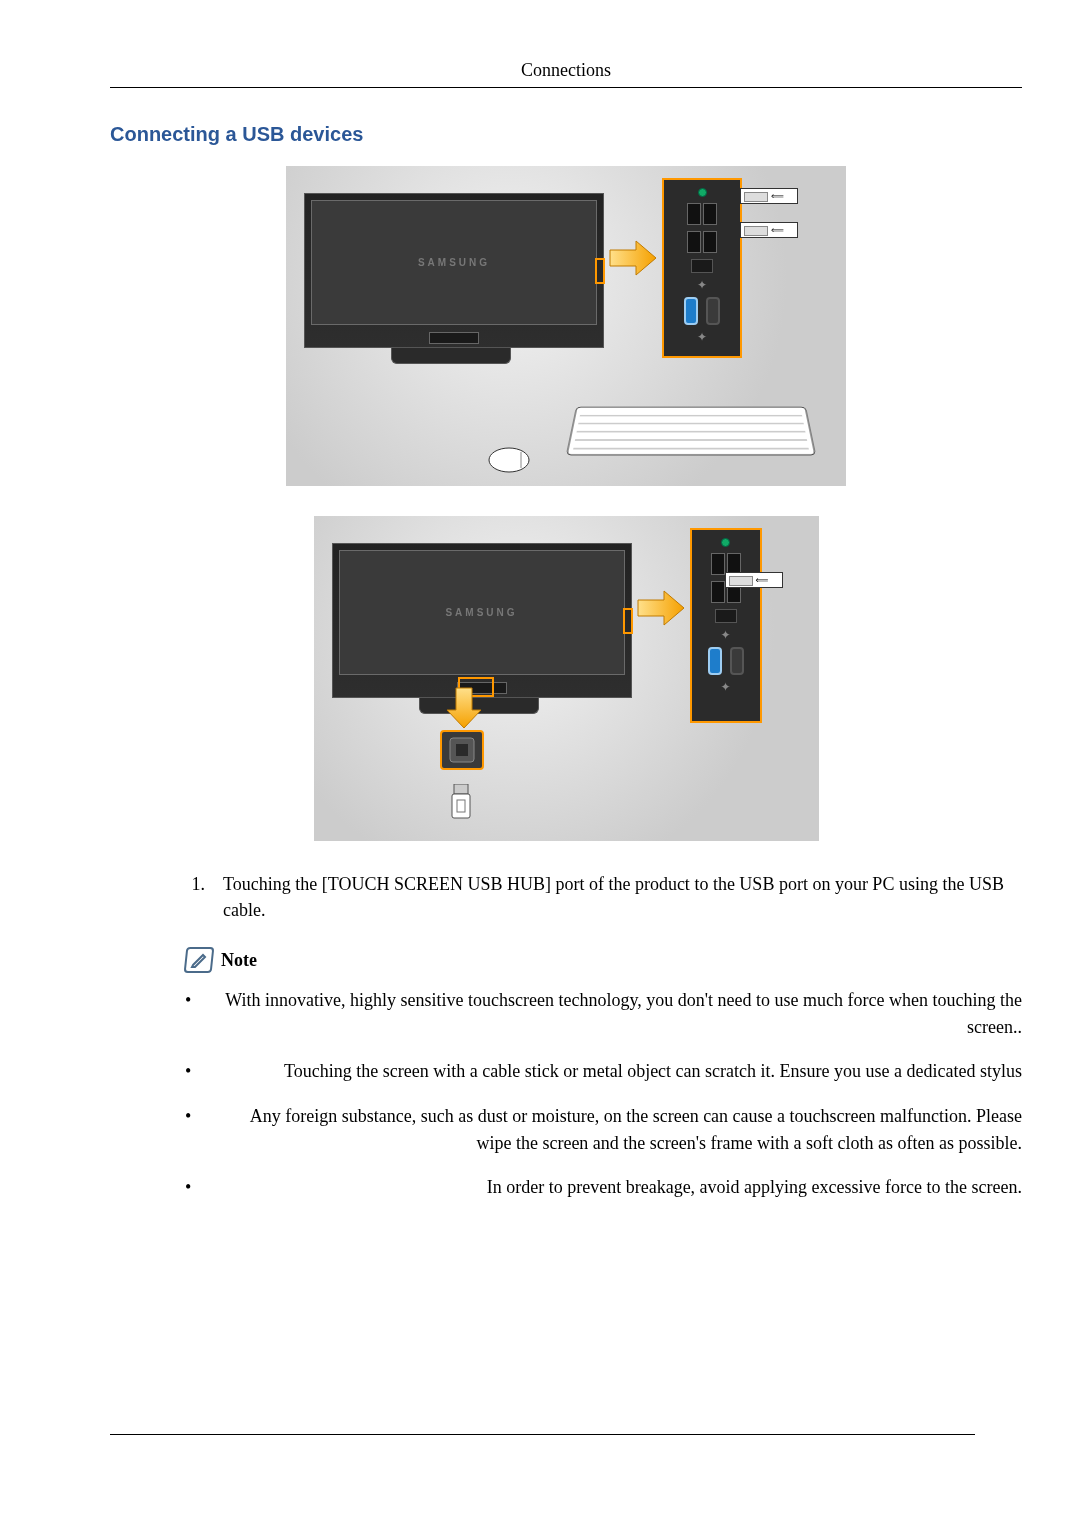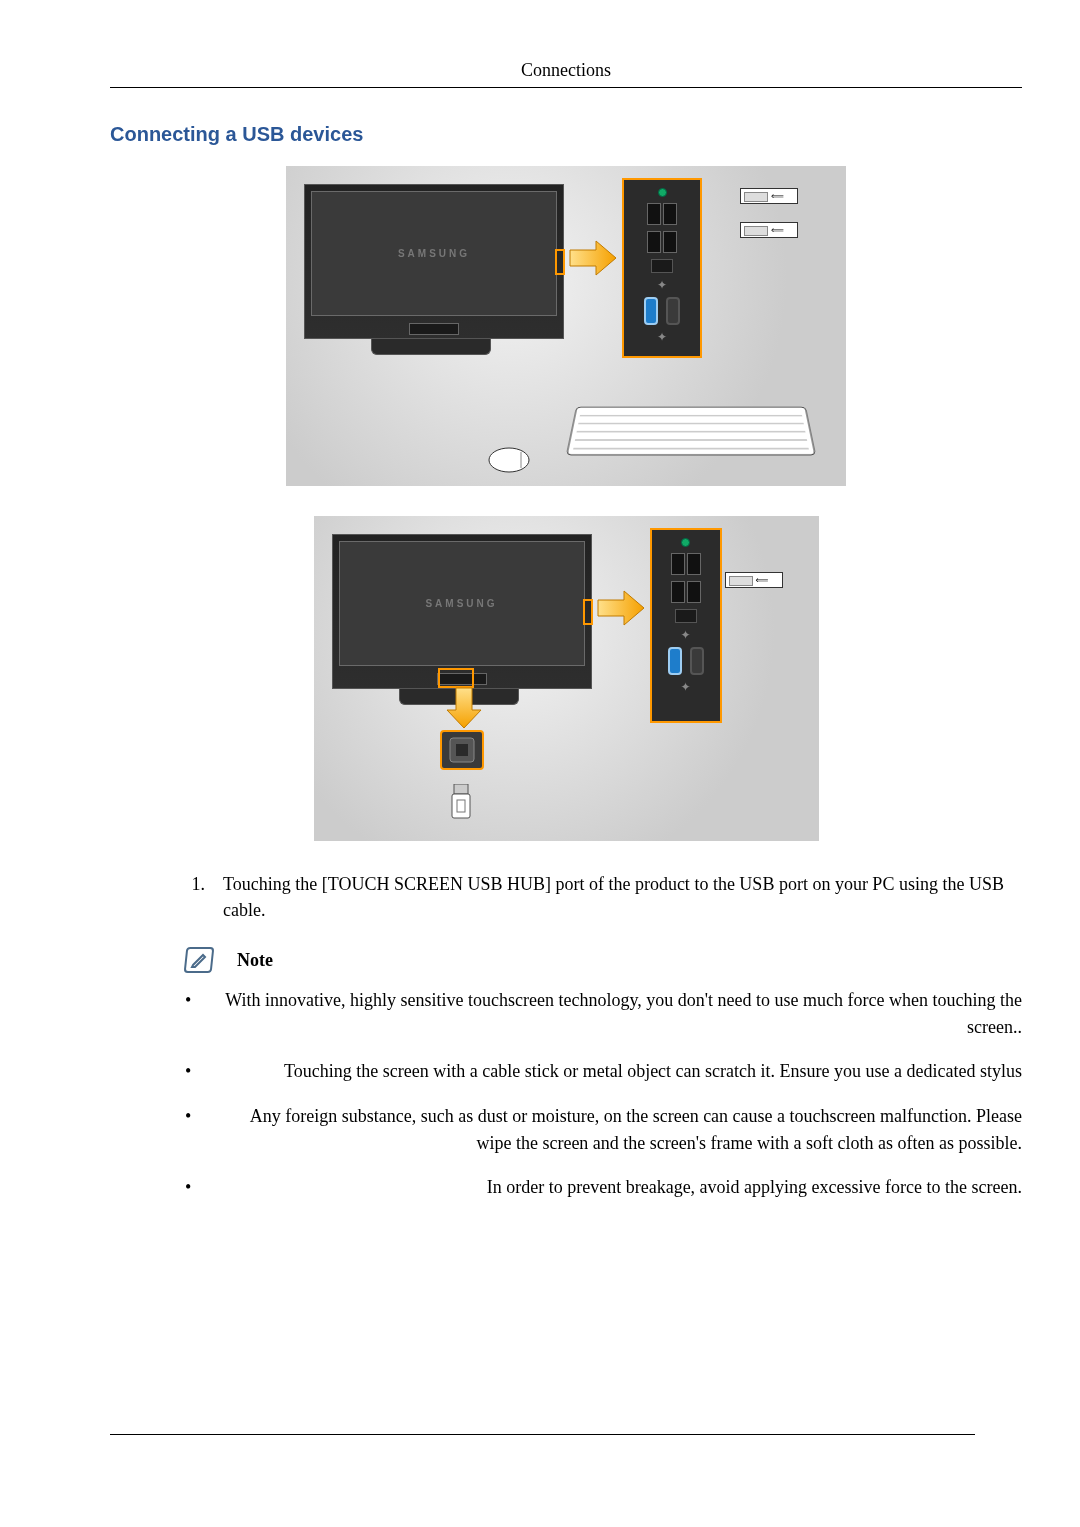--- a/index.html
+++ b/index.html
@@ -46,27 +46,27 @@
     }
     .diagram-1 {
       width: 560px;
       height: 320px;
     }
     .diagram-2 {
       width: 505px;
       height: 325px;
     }
     .mon-body {
-      width: 260px;
+      width: 300px;
       height: 155px;
       background: linear-gradient(#222, #2e2e2e);
       border: 1px solid #555;
       position: relative;
       margin-left: 6px;
-      margin-top: 6px;
+      margin-top: 15px;
     }
     .mon-inner {
       position: absolute;
       inset: 6px 6px 22px 6px;
       background: #3a3a3a;
       border: 1px solid #6a6a6a;
       display:flex;
       align-items:center;
       justify-content:center;
     }
@@ -194,21 +194,21 @@
       display:flex;
       font-size: 18px;
       line-height: 1.45;
       gap: 18px;
     }
     .step-num { width: 20px; text-align:right; }
     .step-text { flex:1; }
     .note-row {
       display:flex;
       align-items:center;
-      gap: 24px;
+      gap: 8px;
       margin: 24px 0 14px 75px;
     }
     .note-icon {
       width: 28px; height: 26px;
       border: 2px solid #4b6b8a;
       border-radius: 4px;
       display:flex; align-items:center; justify-content:center;
       transform: skewX(-6deg);
     }
     .note-icon svg { transform: skewX(6deg); }

